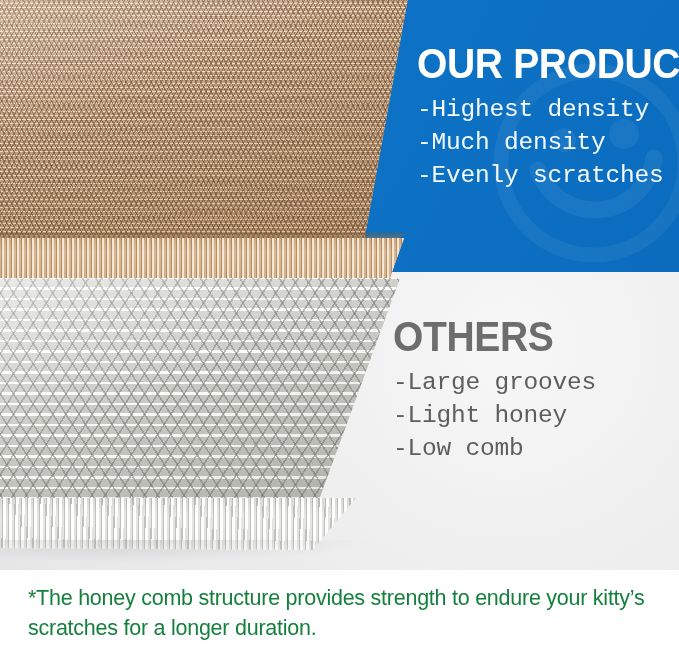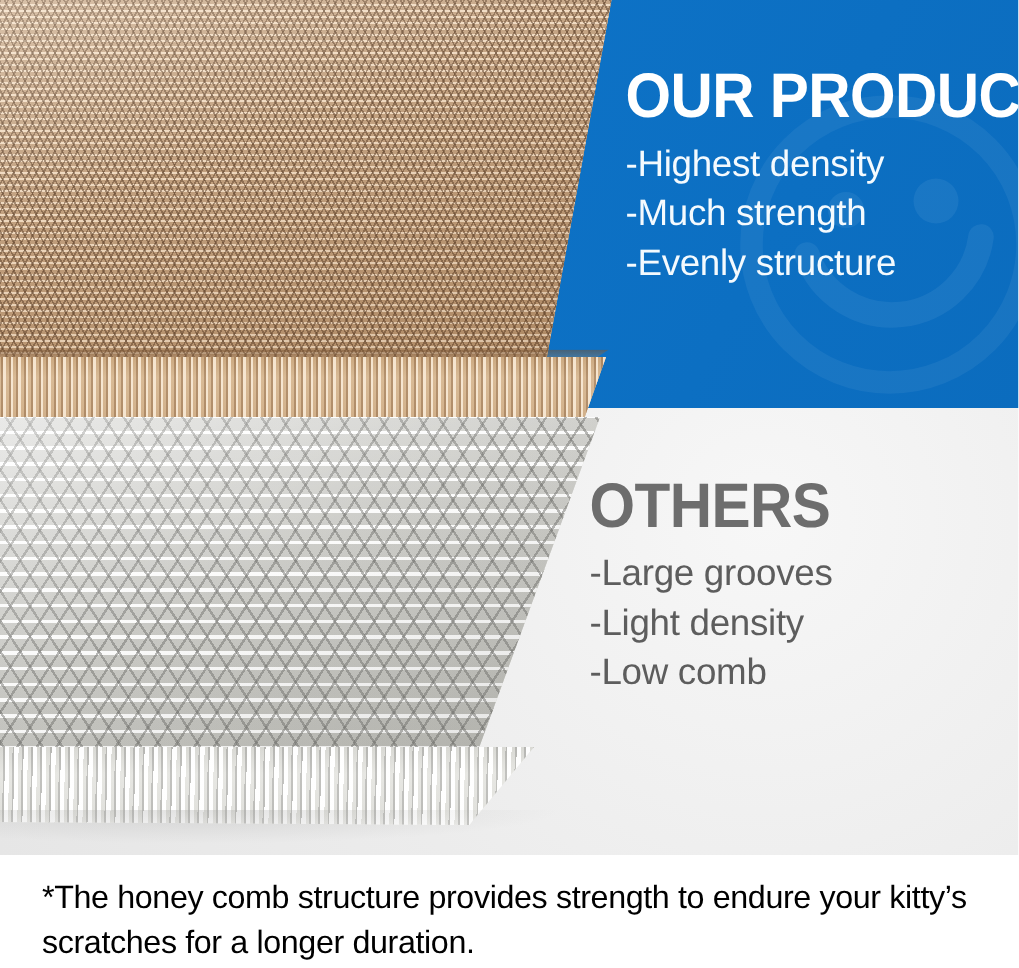--- a/index.html
+++ b/index.html
@@ -204,21 +204,21 @@
   }
   .headline.product { color: #ffffff; }
   .headline.others  { color: #6d6d6d; }
 
   .bullets {
     list-style: none;
     margin: 0;
     padding: 0;
   }
   .bullets li {
-    font-family: Liberation Sans, sans-serif;
+    font-family: Liberation Mono, monospace;
     font-size: 24.5px;
     line-height: 33px;
     letter-spacing: -0.2px;
     white-space: nowrap;
   }
   .bullets.product li { color: #f4fafe; }
   .bullets.others  li { color: #5d5d5d; }
 
   
   .caption {
@@ -232,21 +232,21 @@
   }
   .caption p {
     margin: 0;
     position: absolute;
     left: 28px;
     top: 13px;
     width: 628px;
     font-family: "Liberation Sans", sans-serif;
     font-size: 21.5px;
     line-height: 30px;
-    color: #000000;
+    color: #15803d;
     letter-spacing: -0.25px;
   }
 </style>
 </head>
 <body>
 
 <div class="infographic">
 
   <div class="panels">
 
@@ -272,30 +272,30 @@
     <div class="foammat">
       <div class="foammat-sheen"></div>
     </div>
     <div class="foammat-edge"></div>
     <div class="foammat-shadow"></div>
 
     <div class="copy-block product-copy">
       <h2 class="headline product">OUR PRODUCT</h2>
       <ul class="bullets product">
         <li>-Highest density</li>
-        <li>-Much strength</li>
-        <li>-Evenly structure</li>
+        <li>-Much density</li>
+        <li>-Evenly scratches</li>
       </ul>
     </div>
 
     <div class="copy-block others-copy">
       <h2 class="headline others">OTHERS</h2>
       <ul class="bullets others">
         <li>-Large grooves</li>
-        <li>-Light density</li>
+        <li>-Light honey</li>
         <li>-Low comb</li>
       </ul>
     </div>
 
   </div>
 
   <div class="caption">
     <p>*The honey comb structure provides strength to endure your kitty’s scratches for a longer duration.</p>
   </div>
 

